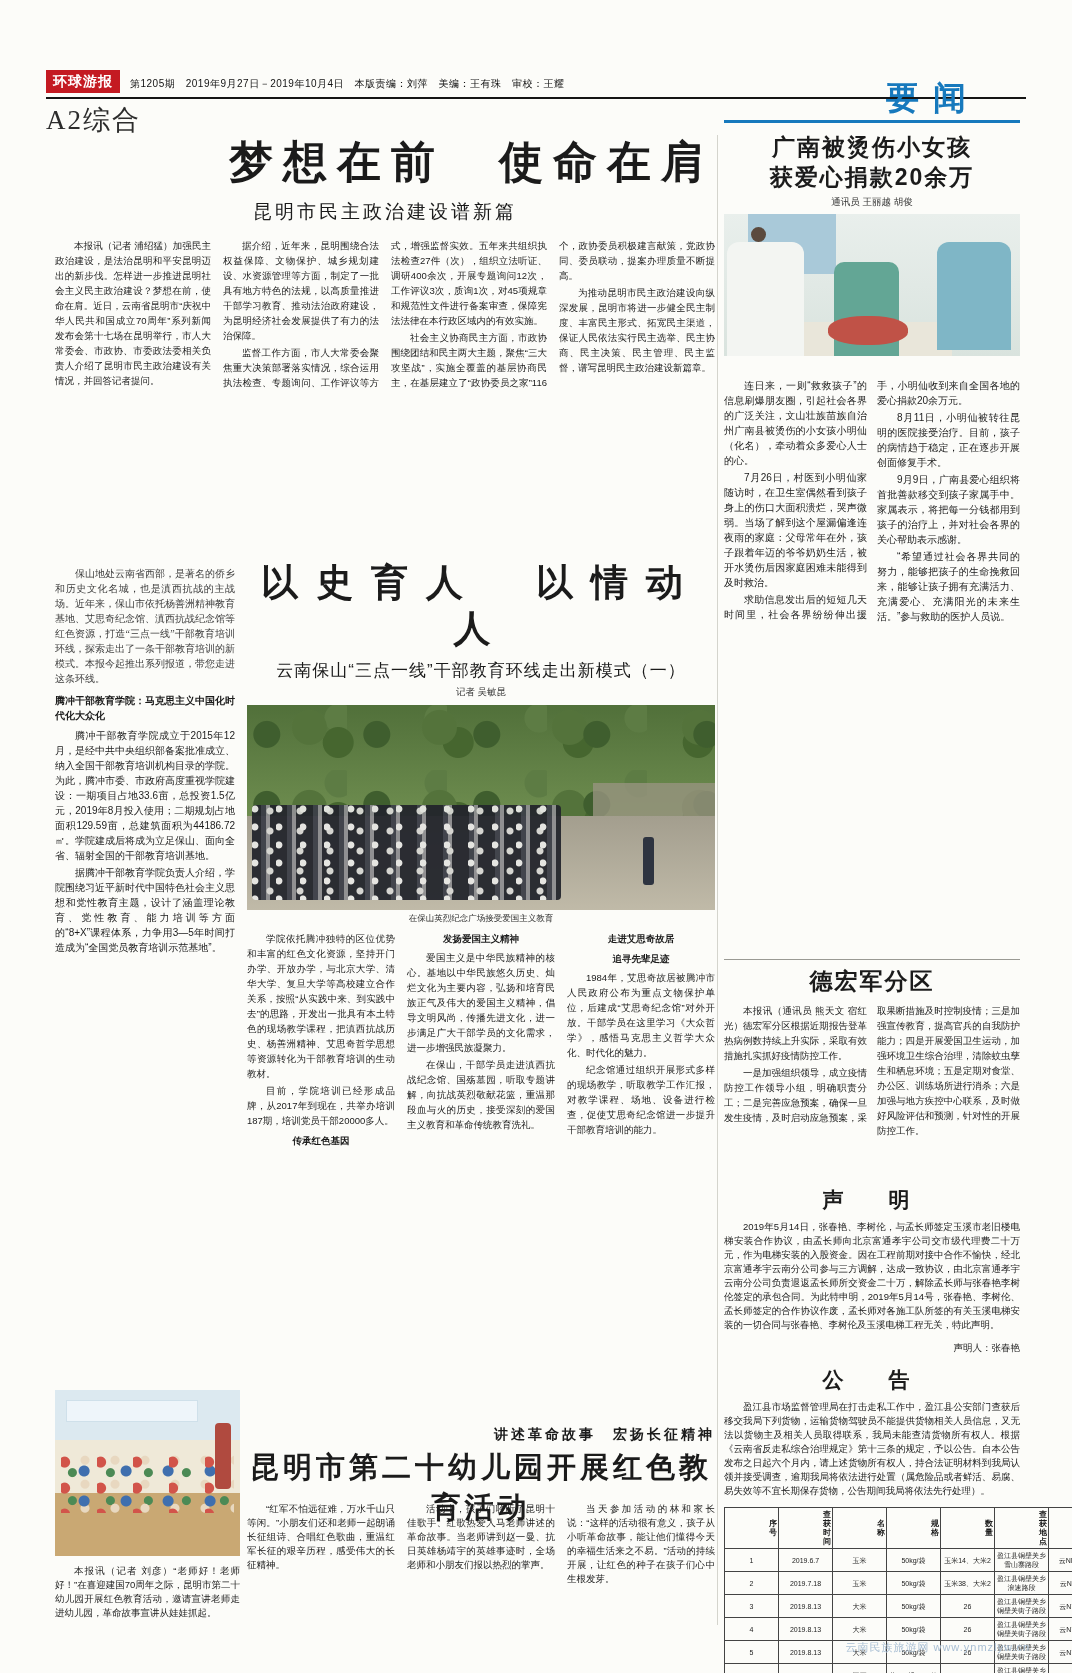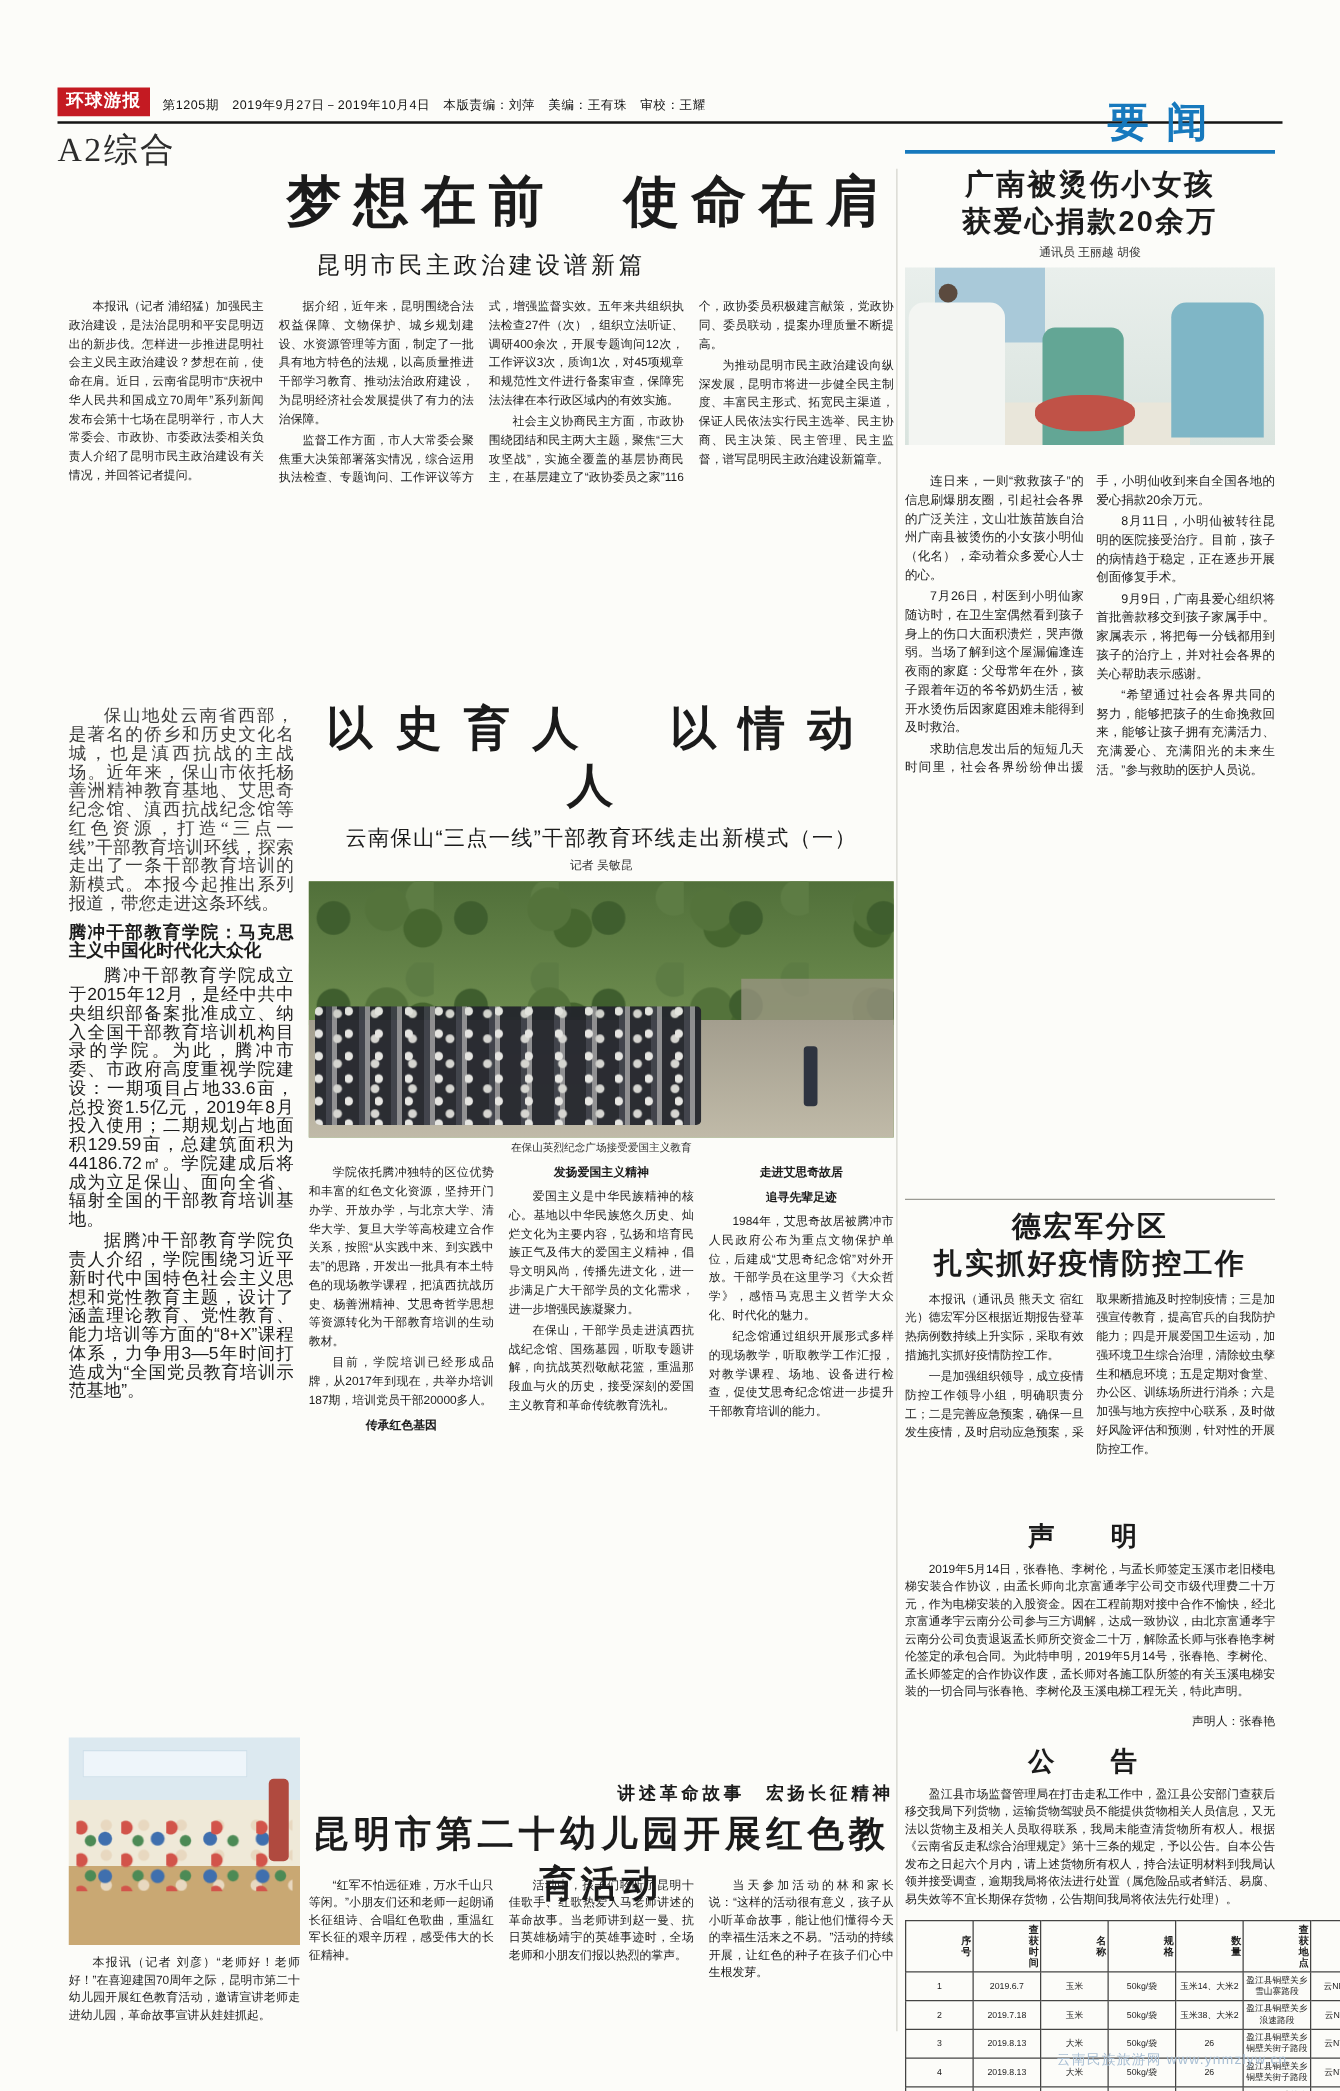--- a/index.html
+++ b/index.html
@@ -25,21 +25,21 @@
 
   
   .main-article{position:absolute;left:55px;top:134px;width:660px;}
   .main-title{text-align:right;font-size:44px;font-weight:bold;letter-spacing:10px;line-height:56px;margin:0;}
   .main-subtitle{text-align:center;font-size:19px;letter-spacing:3px;margin-top:9px;}
   .main-cols{margin-top:13px;height:316px;overflow:hidden;column-count:4;column-gap:12px;
              font-size:9.5px;line-height:15px;}
 
   
   .mid-left{position:absolute;left:55px;top:566px;width:180px;height:806px;overflow:hidden;
-            font-size:14px;line-height:15px;}
+            font-size:10px;line-height:15px;}
   .mid-left .intro{color:#3c3c3c;font-family:"Liberation Serif",serif;}
   .mid-left .subhead{font-weight:bold;margin:7px 0 5px;text-indent:0;}
   .mid-article{position:absolute;left:247px;top:560px;width:468px;}
   .mid-title{text-align:center;font-size:37px;font-weight:bold;letter-spacing:18px;line-height:46px;margin:0;}
   .mid-subtitle{text-align:center;font-size:17px;letter-spacing:1px;margin-top:7px;}
   .mid-byline{margin-top:4px;}
   .photo-mid{position:relative;height:205px;margin-top:6px;overflow:hidden;background:#7a9257;}
   .pm-foliage{position:absolute;left:0;right:0;top:0;height:56%;
       background:
         radial-gradient(circle at 18% 42%, #3f5e2e 0 13px, rgba(0,0,0,0) 14px),
@@ -194,21 +194,20 @@
         <p class="para">连日来，一则“救救孩子”的信息刷爆朋友圈，引起社会各界的广泛关注，文山壮族苗族自治州广南县被烫伤的小女孩小明仙（化名），牵动着众多爱心人士的心。</p>
         <p class="para">7月26日，村医到小明仙家随访时，在卫生室偶然看到孩子身上的伤口大面积溃烂，哭声微弱。当场了解到这个屋漏偏逢连夜雨的家庭：父母常年在外，孩子跟着年迈的爷爷奶奶生活，被开水烫伤后因家庭困难未能得到及时救治。</p>
         <p class="para">求助信息发出后的短短几天时间里，社会各界纷纷伸出援手，小明仙收到来自全国各地的爱心捐款20余万元。</p>
         <p class="para">8月11日，小明仙被转往昆明的医院接受治疗。目前，孩子的病情趋于稳定，正在逐步开展创面修复手术。</p>
         <p class="para">9月9日，广南县爱心组织将首批善款移交到孩子家属手中。家属表示，将把每一分钱都用到孩子的治疗上，并对社会各界的关心帮助表示感谢。</p>
         <p class="para">“希望通过社会各界共同的努力，能够把孩子的生命挽救回来，能够让孩子拥有充满活力、充满爱心、充满阳光的未来生活。”参与救助的医护人员说。</p>
       </div>
 
     <div class="dh-block">
       <h2 class="dh-title">德宏军分区</h2>
-      <h2 class="dh-title">扎实抓好疫情防控工作</h2>
       <div class="dh-cols">
           <p class="para">本报讯（通讯员 熊天文 宿红光）德宏军分区根据近期报告登革热病例数持续上升实际，采取有效措施扎实抓好疫情防控工作。</p>
           <p class="para">一是加强组织领导，成立疫情防控工作领导小组，明确职责分工；二是完善应急预案，确保一旦发生疫情，及时启动应急预案，采取果断措施及时控制疫情；三是加强宣传教育，提高官兵的自我防护能力；四是开展爱国卫生运动，加强环境卫生综合治理，清除蚊虫孳生和栖息环境；五是定期对食堂、办公区、训练场所进行消杀；六是加强与地方疾控中心联系，及时做好风险评估和预测，针对性的开展防控工作。</p>
         </div>
     </div>
 
     <div class="st-block">
       <h3 class="st-title">声　明</h3>
       <p class="st-body">2019年5月14日，张春艳、李树伦，与孟长师签定玉溪市老旧楼电梯安装合作协议，由孟长师向北京富通孝宇公司交市级代理费二十万元，作为电梯安装的入股资金。因在工程前期对接中合作不愉快，经北京富通孝宇云南分公司参与三方调解，达成一致协议，由北京富通孝宇云南分公司负责退返孟长师所交资金二十万，解除孟长师与张春艳李树伦签定的承包合同。为此特申明，2019年5月14号，张春艳、李树伦、孟长师签定的合作协议作废，孟长师对各施工队所签的有关玉溪电梯安装的一切合同与张春艳、李树伦及玉溪电梯工程无关，特此声明。</p>
       <div class="st-signer">声明人：张春艳</div>

